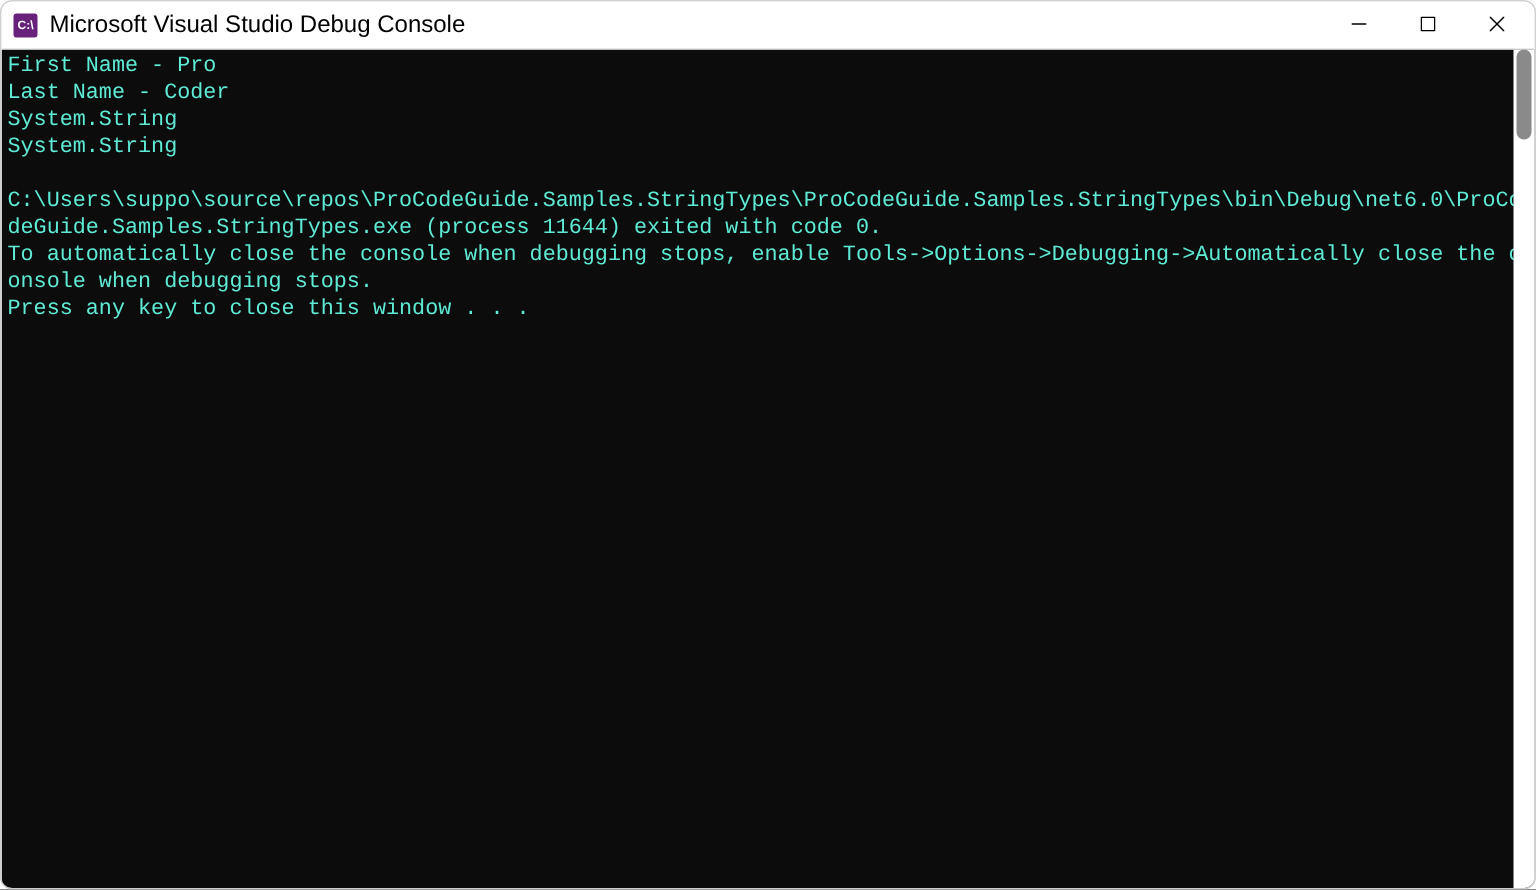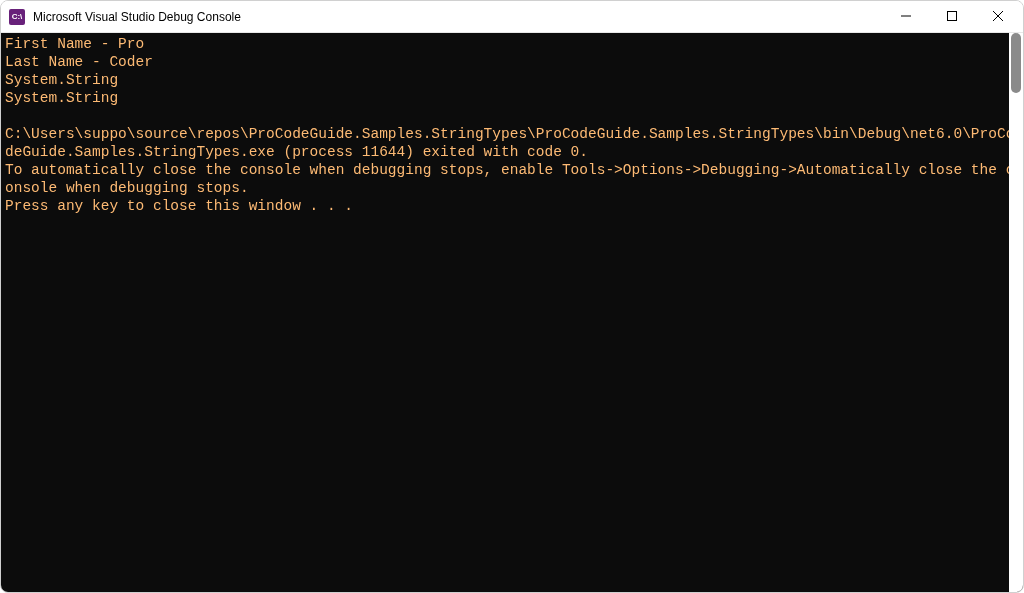--- a/index.html
+++ b/index.html
@@ -45,21 +45,21 @@
       display: flex;
       align-items: center;
       justify-content: center;
       font-size: 8px;
       color: #fff;
       font-weight: bold;
       border-radius: 2px;
     }
     
     .title-text {
-      font-size: 12px;
+      font-size: 16px;
       color: #000;
       flex: 1;
     }
     
     .window-controls {
       display: flex;
       height: 100%;
     }
     
     .window-control-btn {
@@ -74,21 +74,21 @@
     }
     
     .window-control-btn svg {
       width: 10px;
       height: 10px;
     }
     
     .console-area {
       flex: 1;
       background: #0c0c0c;
-      color: #fdba74;
+      color: #5eead4;
       font-family: Consolas, "Courier New", monospace;
       font-size: 14.5px;
       line-height: 18px;
       padding: 2px 0 2px 4px;
       overflow: hidden;
       white-space: pre-wrap;
       word-break: break-all;
       position: relative;
     }
     

